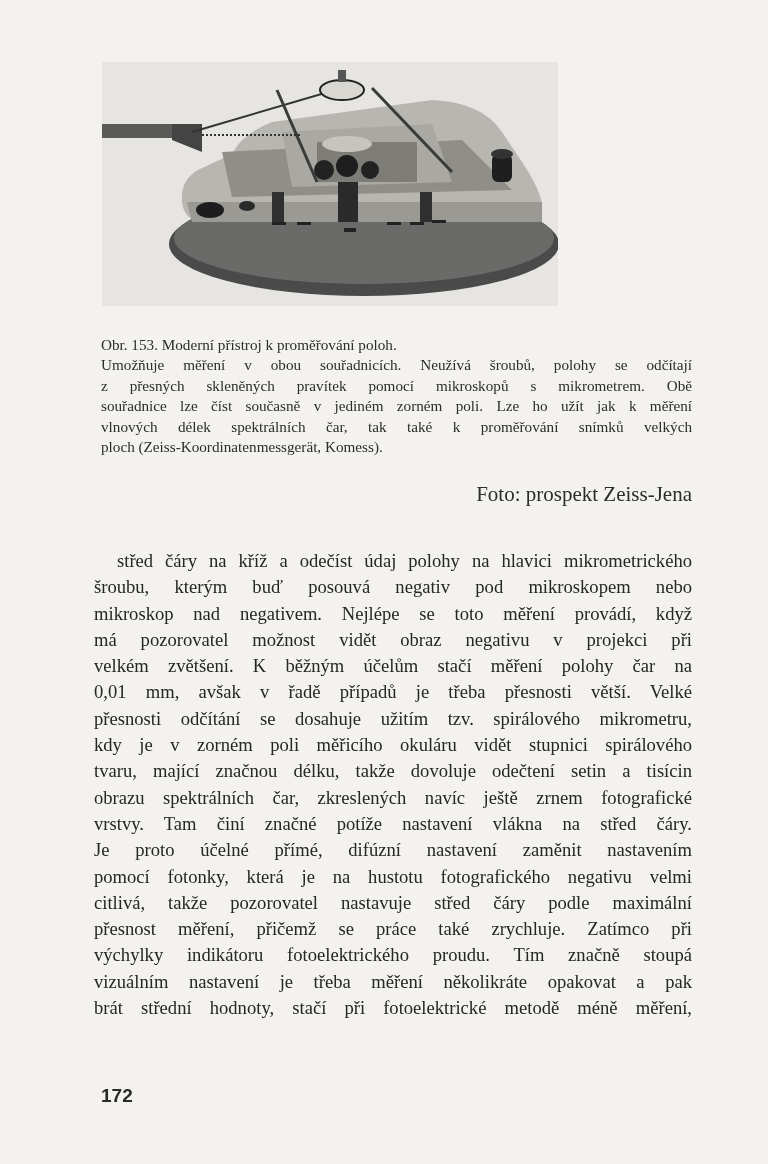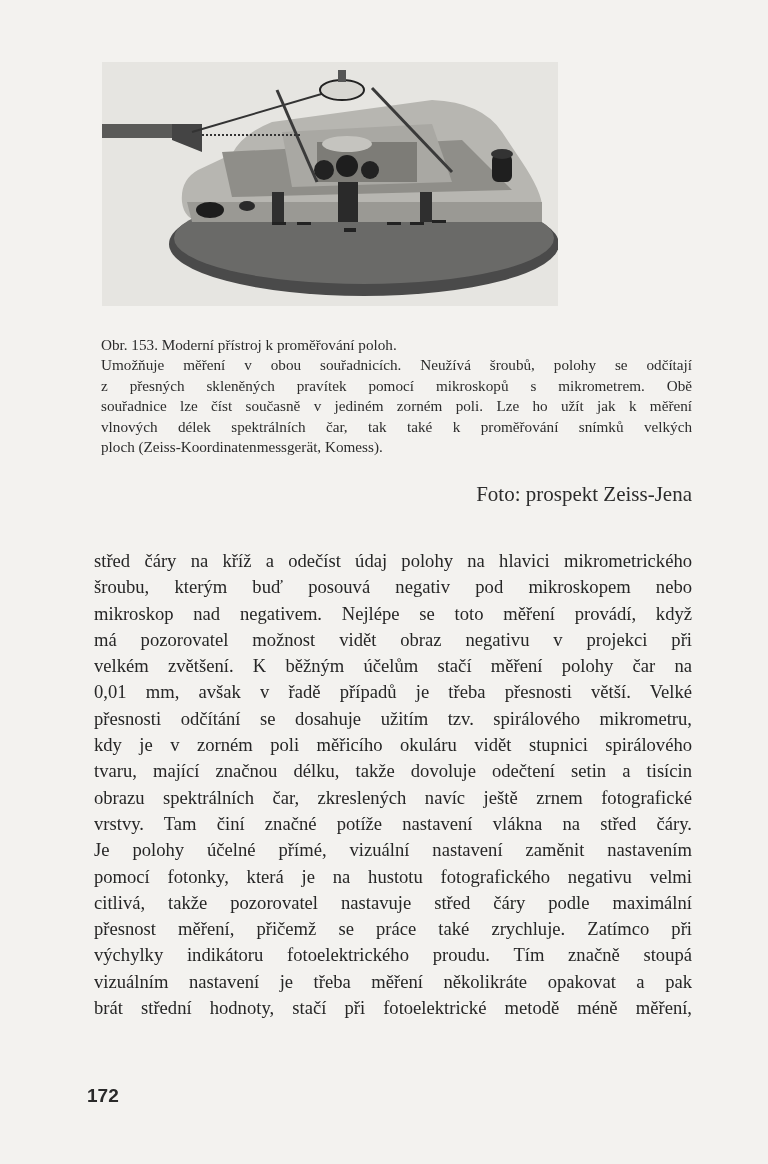--- a/index.html
+++ b/index.html
@@ -29,21 +29,21 @@
   }
   .body-text {
     position: absolute; left: 94px; top: 548px; width: 598px;
     font-size: 18.6px; line-height: 26.3px; color: #262626;
   }
   .body-text .line {
     display: block; text-align: justify; text-align-last: justify; white-space: nowrap;
   }
   .body-text .line.last { text-align-last: justify; }
   .folio {
-    position: absolute; left: 87px; top: 1085px;
+    position: absolute; left: 101px; top: 1085px;
     font-family: "Liberation Sans", sans-serif; font-weight: bold;
     font-size: 19px; color: #2a2a2a; text-align: right;
   }
 </style>
 </head>
 <body>
 
 <div class="page">
 
   <div class="photo">
@@ -99,32 +99,32 @@
     <p style="text-align-last: justify;">Umožňuje měření v obou souřadnicích. Neužívá šroubů, polohy se odčítají</p>
     <p style="text-align-last: justify;">z přesných skleněných pravítek pomocí mikroskopů s mikrometrem. Obě</p>
     <p style="text-align-last: justify;">souřadnice lze číst současně v jediném zorném poli. Lze ho užít jak k měření</p>
     <p style="text-align-last: justify;">vlnových délek spektrálních čar, tak také k proměřování snímků velkých</p>
     <p>ploch (Zeiss-Koordinatenmessgerät, Komess).</p>
   </div>
 
   <div class="credit">Foto: prospekt Zeiss-Jena</div>
 
   <div class="body-text">
-    <span class="line" style="white-space: normal; text-align-last: justify;">střed čáry na kříž a odečíst údaj polohy na hlavici mikrometrického</span>
+    <span class="line" style="white-space: normal; text-align-last: justify; margin-left: 23px;">střed čáry na kříž a odečíst údaj polohy na hlavici mikrometrického</span>
     <span class="line" style="white-space: normal; text-align-last: justify;">šroubu, kterým buď posouvá negativ pod mikroskopem nebo</span>
     <span class="line" style="white-space: normal; text-align-last: justify;">mikroskop nad negativem. Nejlépe se toto měření provádí, když</span>
     <span class="line" style="white-space: normal; text-align-last: justify;">má pozorovatel možnost vidět obraz negativu v projekci při</span>
     <span class="line" style="white-space: normal; text-align-last: justify;">velkém zvětšení. K běžným účelům stačí měření polohy čar na</span>
     <span class="line" style="white-space: normal; text-align-last: justify;">0,01 mm, avšak v řadě případů je třeba přesnosti větší. Velké</span>
     <span class="line" style="white-space: normal; text-align-last: justify;">přesnosti odčítání se dosahuje užitím tzv. spirálového mikrometru,</span>
     <span class="line" style="white-space: normal; text-align-last: justify;">kdy je v zorném poli měřicího okuláru vidět stupnici spirálového</span>
     <span class="line" style="white-space: normal; text-align-last: justify;">tvaru, mající značnou délku, takže dovoluje odečtení setin a tisícin</span>
     <span class="line" style="white-space: normal; text-align-last: justify;">obrazu spektrálních čar, zkreslených navíc ještě zrnem fotografické</span>
     <span class="line" style="white-space: normal; text-align-last: justify;">vrstvy. Tam činí značné potíže nastavení vlákna na střed čáry.</span>
-    <span class="line" style="white-space: normal; text-align-last: justify;">Je polohy účelné přímé, vizuální nastavení zaměnit nastavením</span>
+    <span class="line" style="white-space: normal; text-align-last: justify;">Je proto účelné přímé, difúzní nastavení zaměnit nastavením</span>
     <span class="line" style="white-space: normal; text-align-last: justify;">pomocí fotonky, která je na hustotu fotografického negativu velmi</span>
     <span class="line" style="white-space: normal; text-align-last: justify;">citlivá, takže pozorovatel nastavuje střed čáry podle maximální</span>
     <span class="line" style="white-space: normal; text-align-last: justify;">přesnost měření, přičemž se práce také zrychluje. Zatímco při</span>
     <span class="line" style="white-space: normal; text-align-last: justify;">výchylky indikátoru fotoelektrického proudu. Tím značně stoupá</span>
     <span class="line" style="white-space: normal; text-align-last: justify;">vizuálním nastavení je třeba měření několikráte opakovat a pak</span>
     <span class="line last" style="white-space: normal; text-align-last: justify;">brát střední hodnoty, stačí při fotoelektrické metodě méně měření,</span>
   </div>
 
   <div class="folio">172</div>
 </div>

